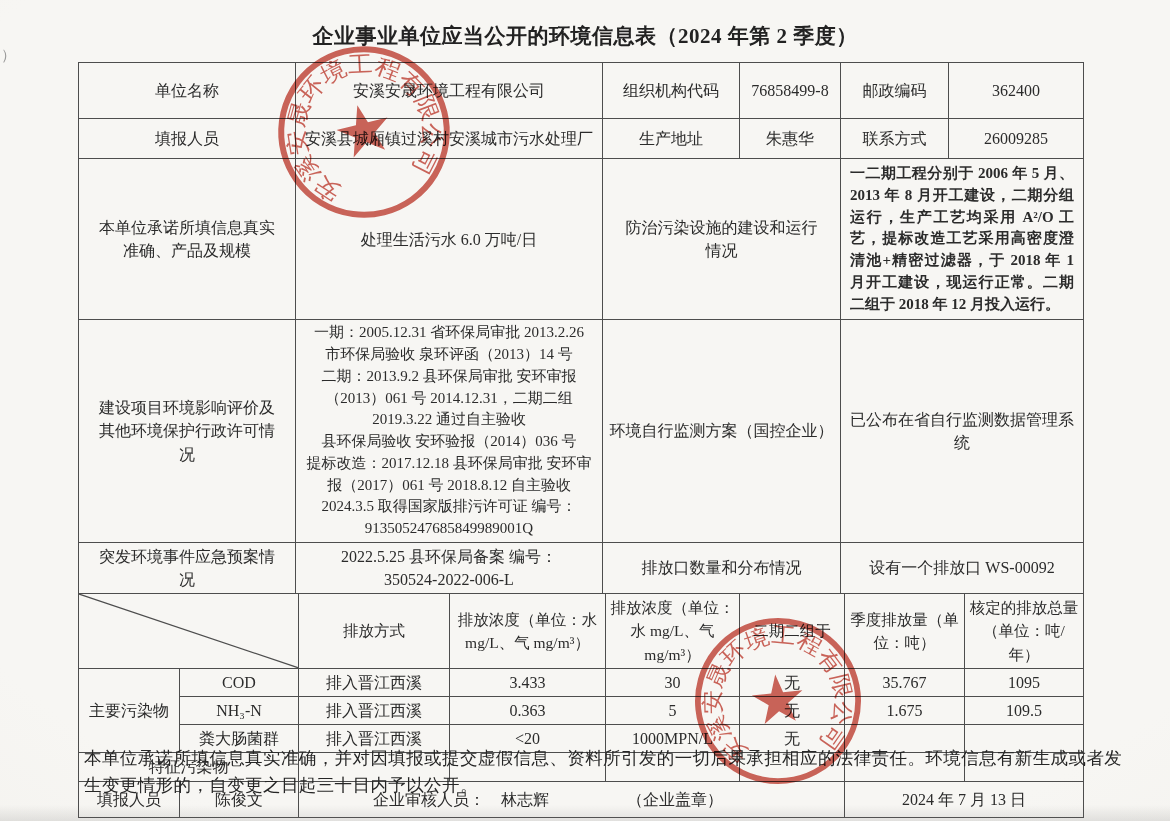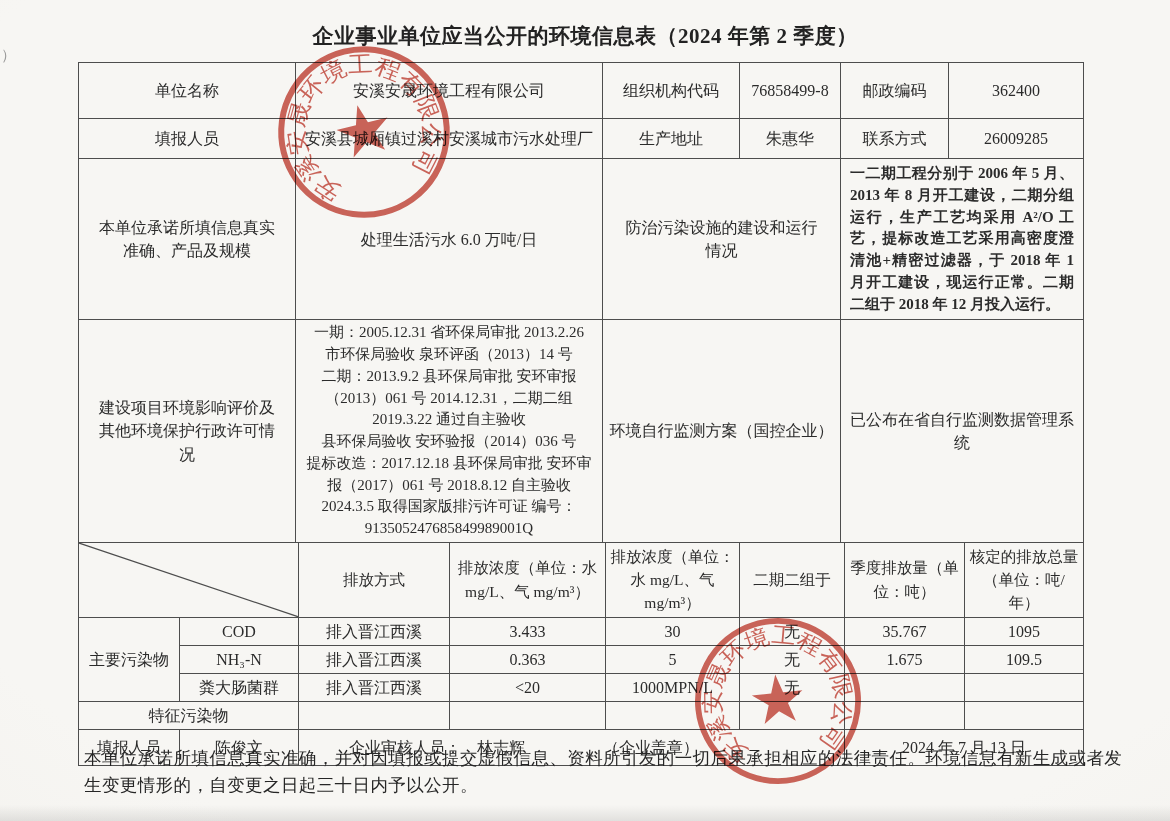--- a/index.html
+++ b/index.html
@@ -24,21 +24,21 @@
   td.pad16{padding:2px 16px;}
   td.justify{text-align:justify;padding:4px 9px;}
   td.small{font-size:15px;}
   .lh30{line-height:30.5px;font-weight:bold;}
   .lh21{line-height:21.3px;}
   .prelines{white-space:pre-line;}
   .nowrap{white-space:nowrap;font-size:15.5px;}
   tr.hdr td{font-size:15.5px;line-height:1.5;}
   td.diag{position:relative;padding:0;}
   td.diag svg{position:absolute;left:0;top:0;width:100%;height:100%;display:block;}
-  td.auditcell{text-align:left;padding-left:50px;}
+  td.auditcell{text-align:left;padding-left:74px;}
   .auditor-name{margin-left:16px;}
   .sealnote{margin-left:78px;}
   .note{
     position:absolute;left:84px;top:745px;width:1054px;margin:0;
     font-size:17.5px;line-height:26.5px;letter-spacing:.4px;white-space:pre-line;color:#262626;
   }
   .stamp{
     position:absolute;color:#c23a2e;opacity:.78;mix-blend-mode:multiply;
     transform-origin:50% 50%;pointer-events:none;
   }
@@ -99,20 +99,27 @@
 二期：2013.9.2 县环保局审批 安环审报
 （2013）061 号 2014.12.31，二期二组
 2019.3.22 通过自主验收
 县环保局验收 安环验报（2014）036 号
 提标改造：2017.12.18 县环保局审批 安环审
 报（2017）061 号 2018.8.12 自主验收
 2024.3.5 取得国家版排污许可证 编号：
 913505247685849989001Q</td>
         <td colspan="2" class="nowrap">环境自行监测方案（国控企业）</td>
         <td colspan="2">已公布在省自行监测数据管理系统</td>
+      </tr>
+      <tr style="height:45px">
+        <td class="pad16">突发环境事件应急预案情况</td>
+        <td class="prelines">2022.5.25 县环保局备案 编号：
+350524-2022-006-L</td>
+        <td colspan="2">排放口数量和分布情况</td>
+        <td colspan="2">设有一个排放口 WS-00092</td>
       </tr>
     </tbody>
       </table>
 
     <table class="tbl">
       <colgroup>
         <col style="width:101px">
           <col style="width:119px">
           <col style="width:151px">
           <col style="width:156px">

